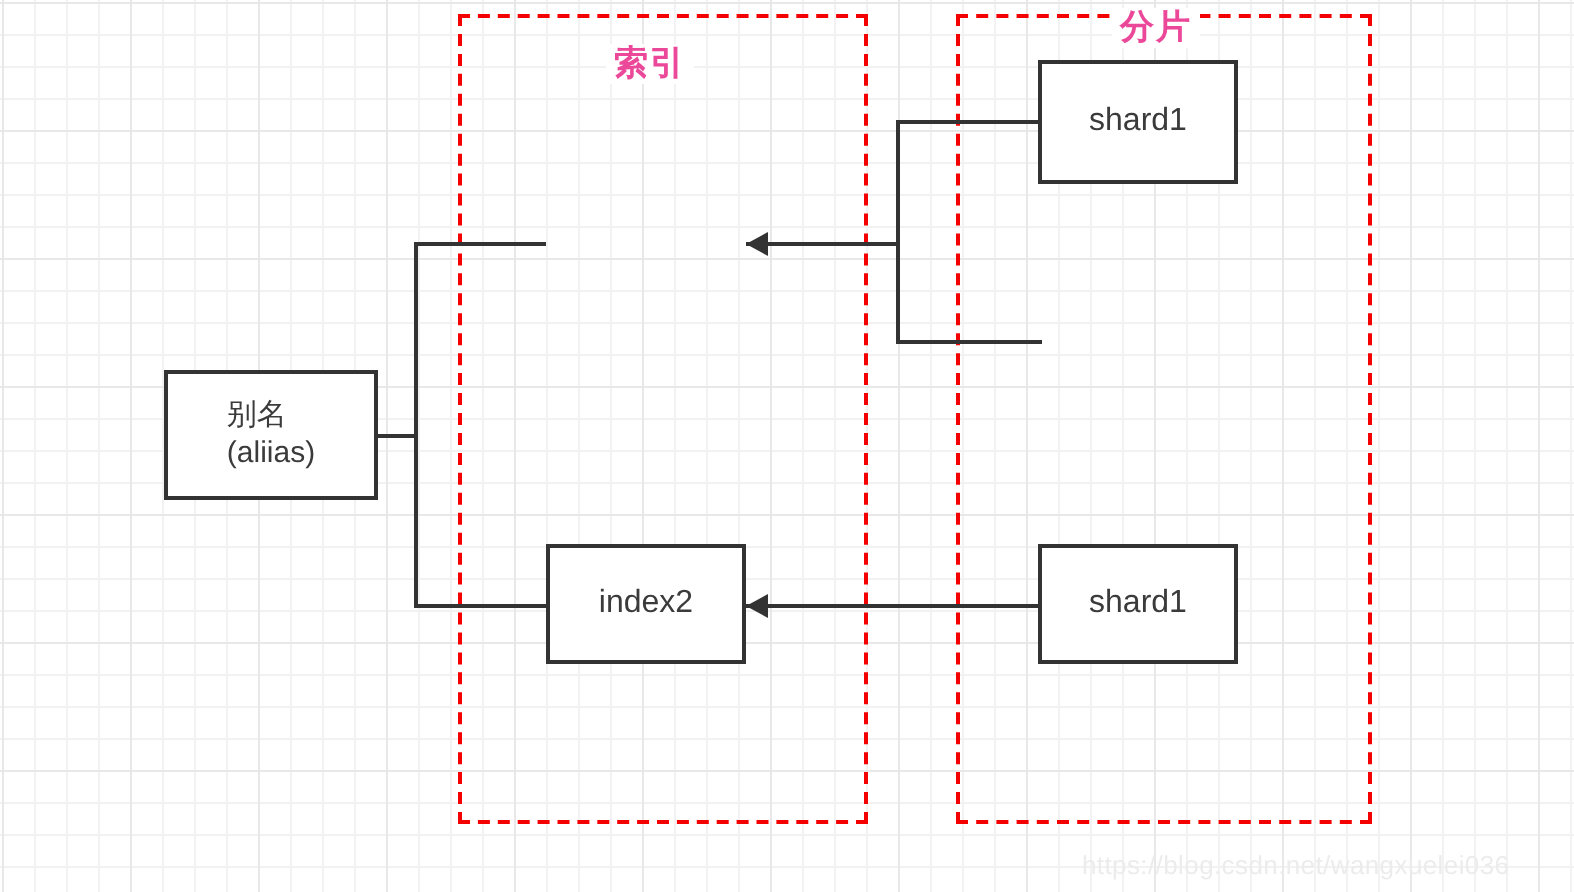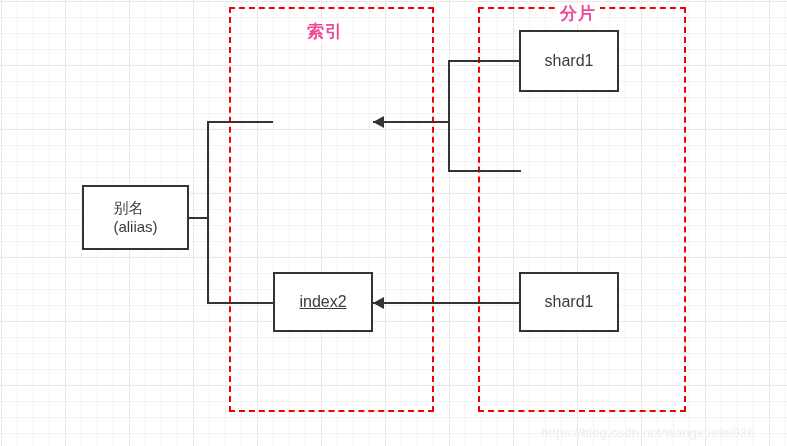--- a/index.html
+++ b/index.html
@@ -121,21 +121,21 @@
   <div class="h-line" style="left:373px; top:121px; width:77px;"></div>
   <div class="arrow-left" style="left:373px; top:116px;"></div>
 
   <div class="h-line" style="left:373px; top:302px; width:148px;"></div>
   <div class="arrow-left" style="left:373px; top:297px;"></div>
 
   <div class="node node-cn" style="left:36px; top:185px; width:107px; height:65px;margin-left:46px;">别名
 (aliias)</div>
 
 
-  <div class="node" style="left:273px; top:272px; width:100px; height:60px;text-decoration:underline;">index2</div>
+  <div class="node" style="left:273px; top:272px; width:100px; height:60px;">index2</div>
 
   <div class="node" style="left:519px; top:30px; width:100px; height:62px;">shard1</div>
 
 
   <div class="node" style="left:519px; top:272px; width:100px; height:60px;">shard1</div>
 
   <div class="watermark" style="left:541px; top:425px;">https://blog.csdn.net/wangxuelei036</div>
 
 </div>
 

